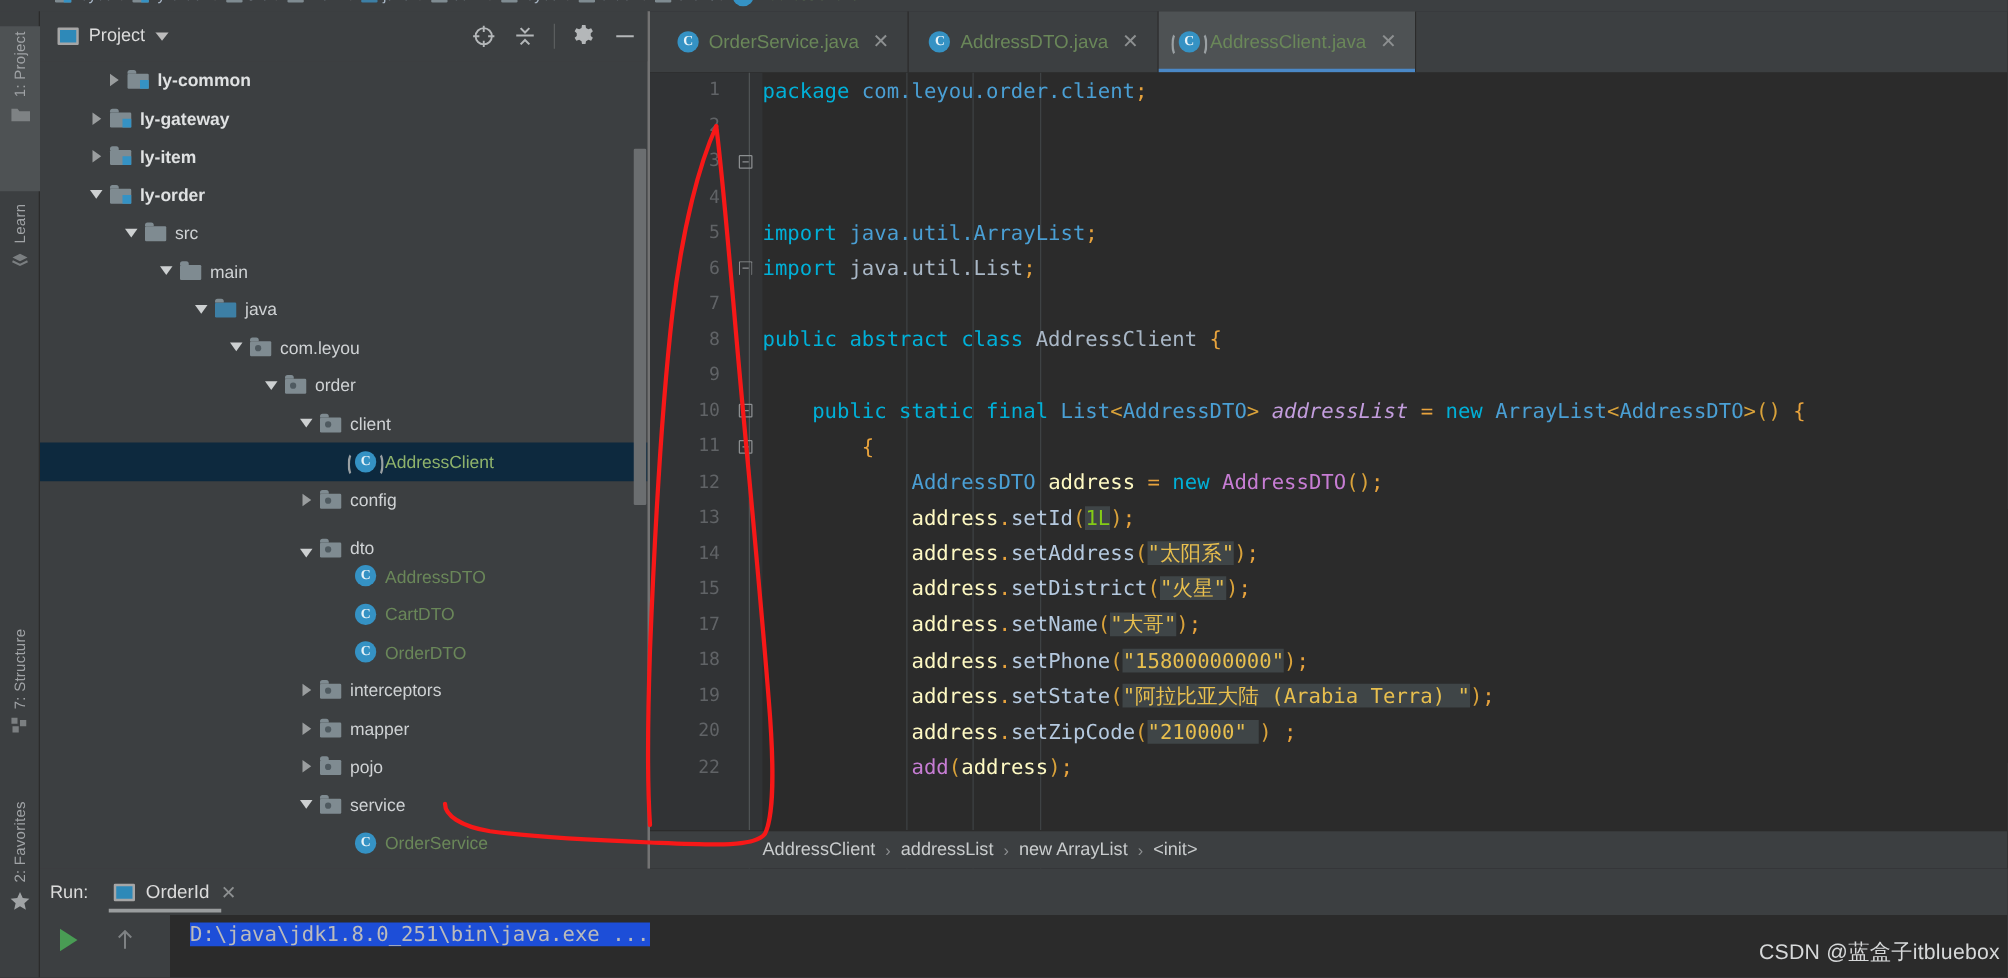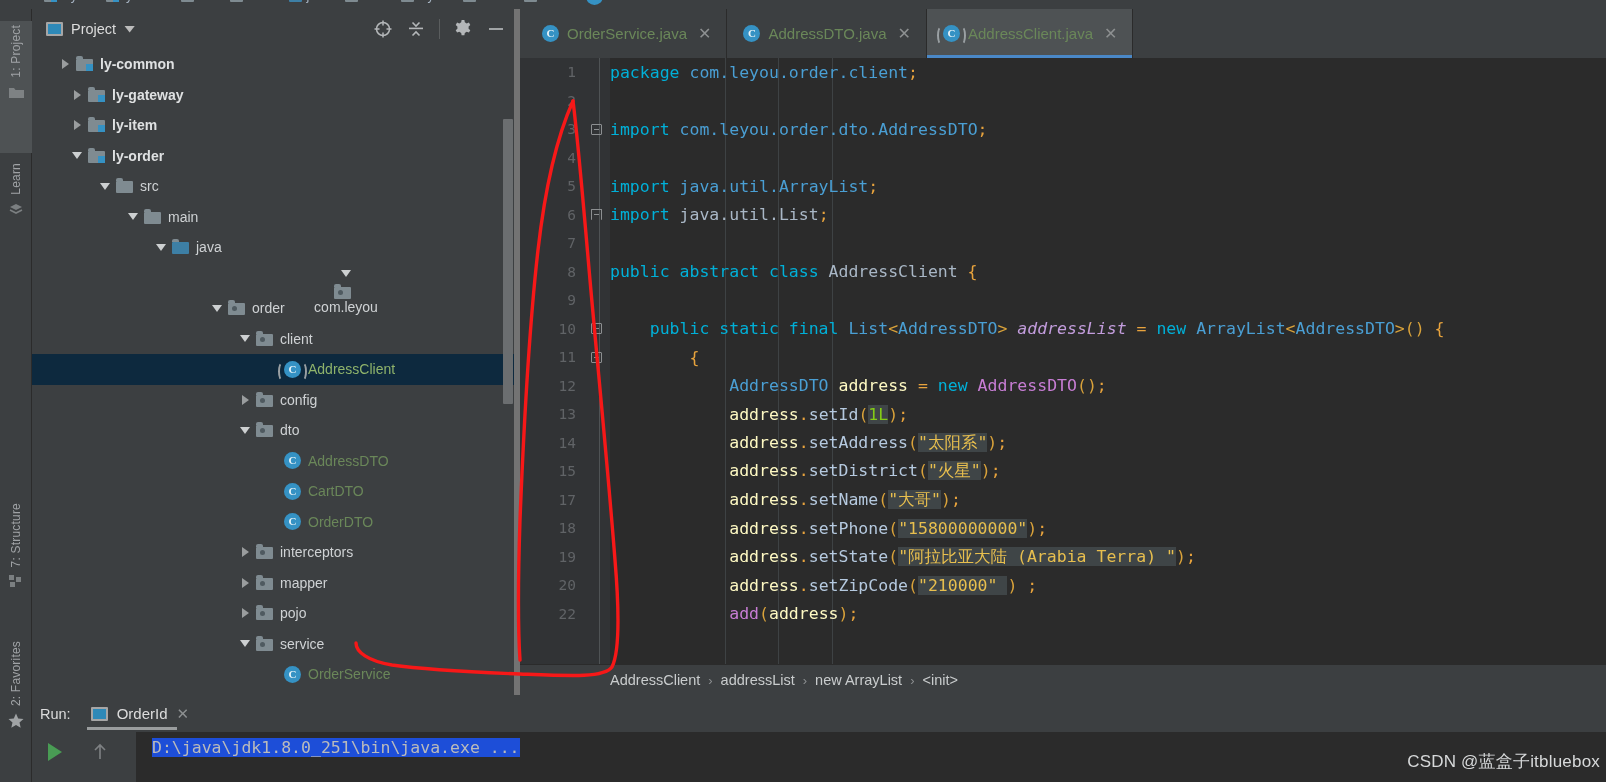--- a/index.html
+++ b/index.html
@@ -54,21 +54,21 @@
     transform: rotate(180deg);
     font-size: 12px; color: #a0a3a6; letter-spacing: 0.2px;
     padding: 4px 0; white-space: nowrap;
   }
   .lb-btn.active { background: #4e5254; }
   .lb-ico { margin: 3px 0; opacity: .8; }
 
   
   .project-panel {
     position: absolute; left: 32px; top: 9px; width: 488px; height: 686px;
-    background: #3c3f41; border-right: 6px solid #737373;
+    background: #3c3f41; border-right: 2px solid #737373;
     overflow: hidden;
   }
   .pp-header {
     position: relative; height: 40px; display: flex; align-items: center;
     padding: 0 8px 0 14px; background: #3c3f41;
   }
   .pp-title { display: flex; align-items: center; gap: 8px; }
   .pp-win-ico {
     width: 17px; height: 14px; border: 2px solid #a6a6a6; border-radius: 1px;
     background: #2e89b8; position: relative;
@@ -421,21 +421,21 @@
             </svg>
         </span>
         <span class="pp-tool">
           <svg width="20" height="20" viewBox="0 0 20 20">
               <path d="M3 10h14" stroke="#b4b7b9" stroke-width="1.7"></path>
             </svg>
         </span>
       </div>
     </div>
     <div class="pp-tree" id="pp-tree">
-        <div class="tnode" style="padding-left: 22px;">
+        <div class="tnode" style="padding-left: 48px;">
           <span class="twist closed"></span>
           <span class="ticon">
             <span class="fol mod">
               <b></b>
             </span>
           </span>
           <span class="tlabel module">ly-common</span>
         </div>
         <div class="tnode" style="padding-left: 34px;">
           <span class="twist closed"></span>
@@ -484,21 +484,21 @@
         </div>
         <div class="tnode" style="padding-left: 118px;">
           <span class="twist open"></span>
           <span class="ticon">
             <span class="fol srcroot">
               <b></b>
             </span>
           </span>
           <span class="tlabel dir">java</span>
         </div>
-        <div class="tnode" style="padding-left: 146px; flex-direction: column;">
+        <div class="tnode" style="padding-left: 146px;">
           <span class="twist open"></span>
           <span class="ticon">
             <span class="fol pkg">
               <b></b>
             </span>
           </span>
           <span class="tlabel dir">com.leyou</span>
         </div>
         <div class="tnode" style="padding-left: 174px;">
           <span class="twist open"></span>
@@ -527,21 +527,21 @@
         </div>
         <div class="tnode" style="padding-left: 202px;">
           <span class="twist closed"></span>
           <span class="ticon">
             <span class="fol pkg">
               <b></b>
             </span>
           </span>
           <span class="tlabel dir">config</span>
         </div>
-        <div class="tnode" style="padding-left: 202px;">
+        <div class="tnode" style="padding-left: 202px; align-items: flex-end;">
           <span class="twist open"></span>
           <span class="ticon">
             <span class="fol pkg">
               <b></b>
             </span>
           </span>
           <span class="tlabel dir">dto</span>
         </div>
         <div class="tnode" style="padding-left: 230px;">
           <span class="twist"></span>
@@ -644,21 +644,20 @@
           <div class="crow">
             <span class="lnum">2</span>
             <span class="fold"></span>
             <span class="ctext"></span>
           </div>
           <div class="crow">
             <span class="lnum">3</span>
             <span class="fold">
               <span class="fold-minus"></span>
             </span>
-            <span class="ctext"><span class="k">import </span><span class="ty">com.leyou.order.dto.AddressDTO</span><span class="pz">;</span></span>
           </div>
           <div class="crow">
             <span class="lnum">4</span>
             <span class="fold"></span>
             <span class="ctext"></span>
           </div>
           <div class="crow">
             <span class="lnum">5</span>
             <span class="fold"></span>
             <span class="ctext"><span class="k">import </span><span class="ty">java.util.ArrayList</span><span class="pz">;</span></span>

